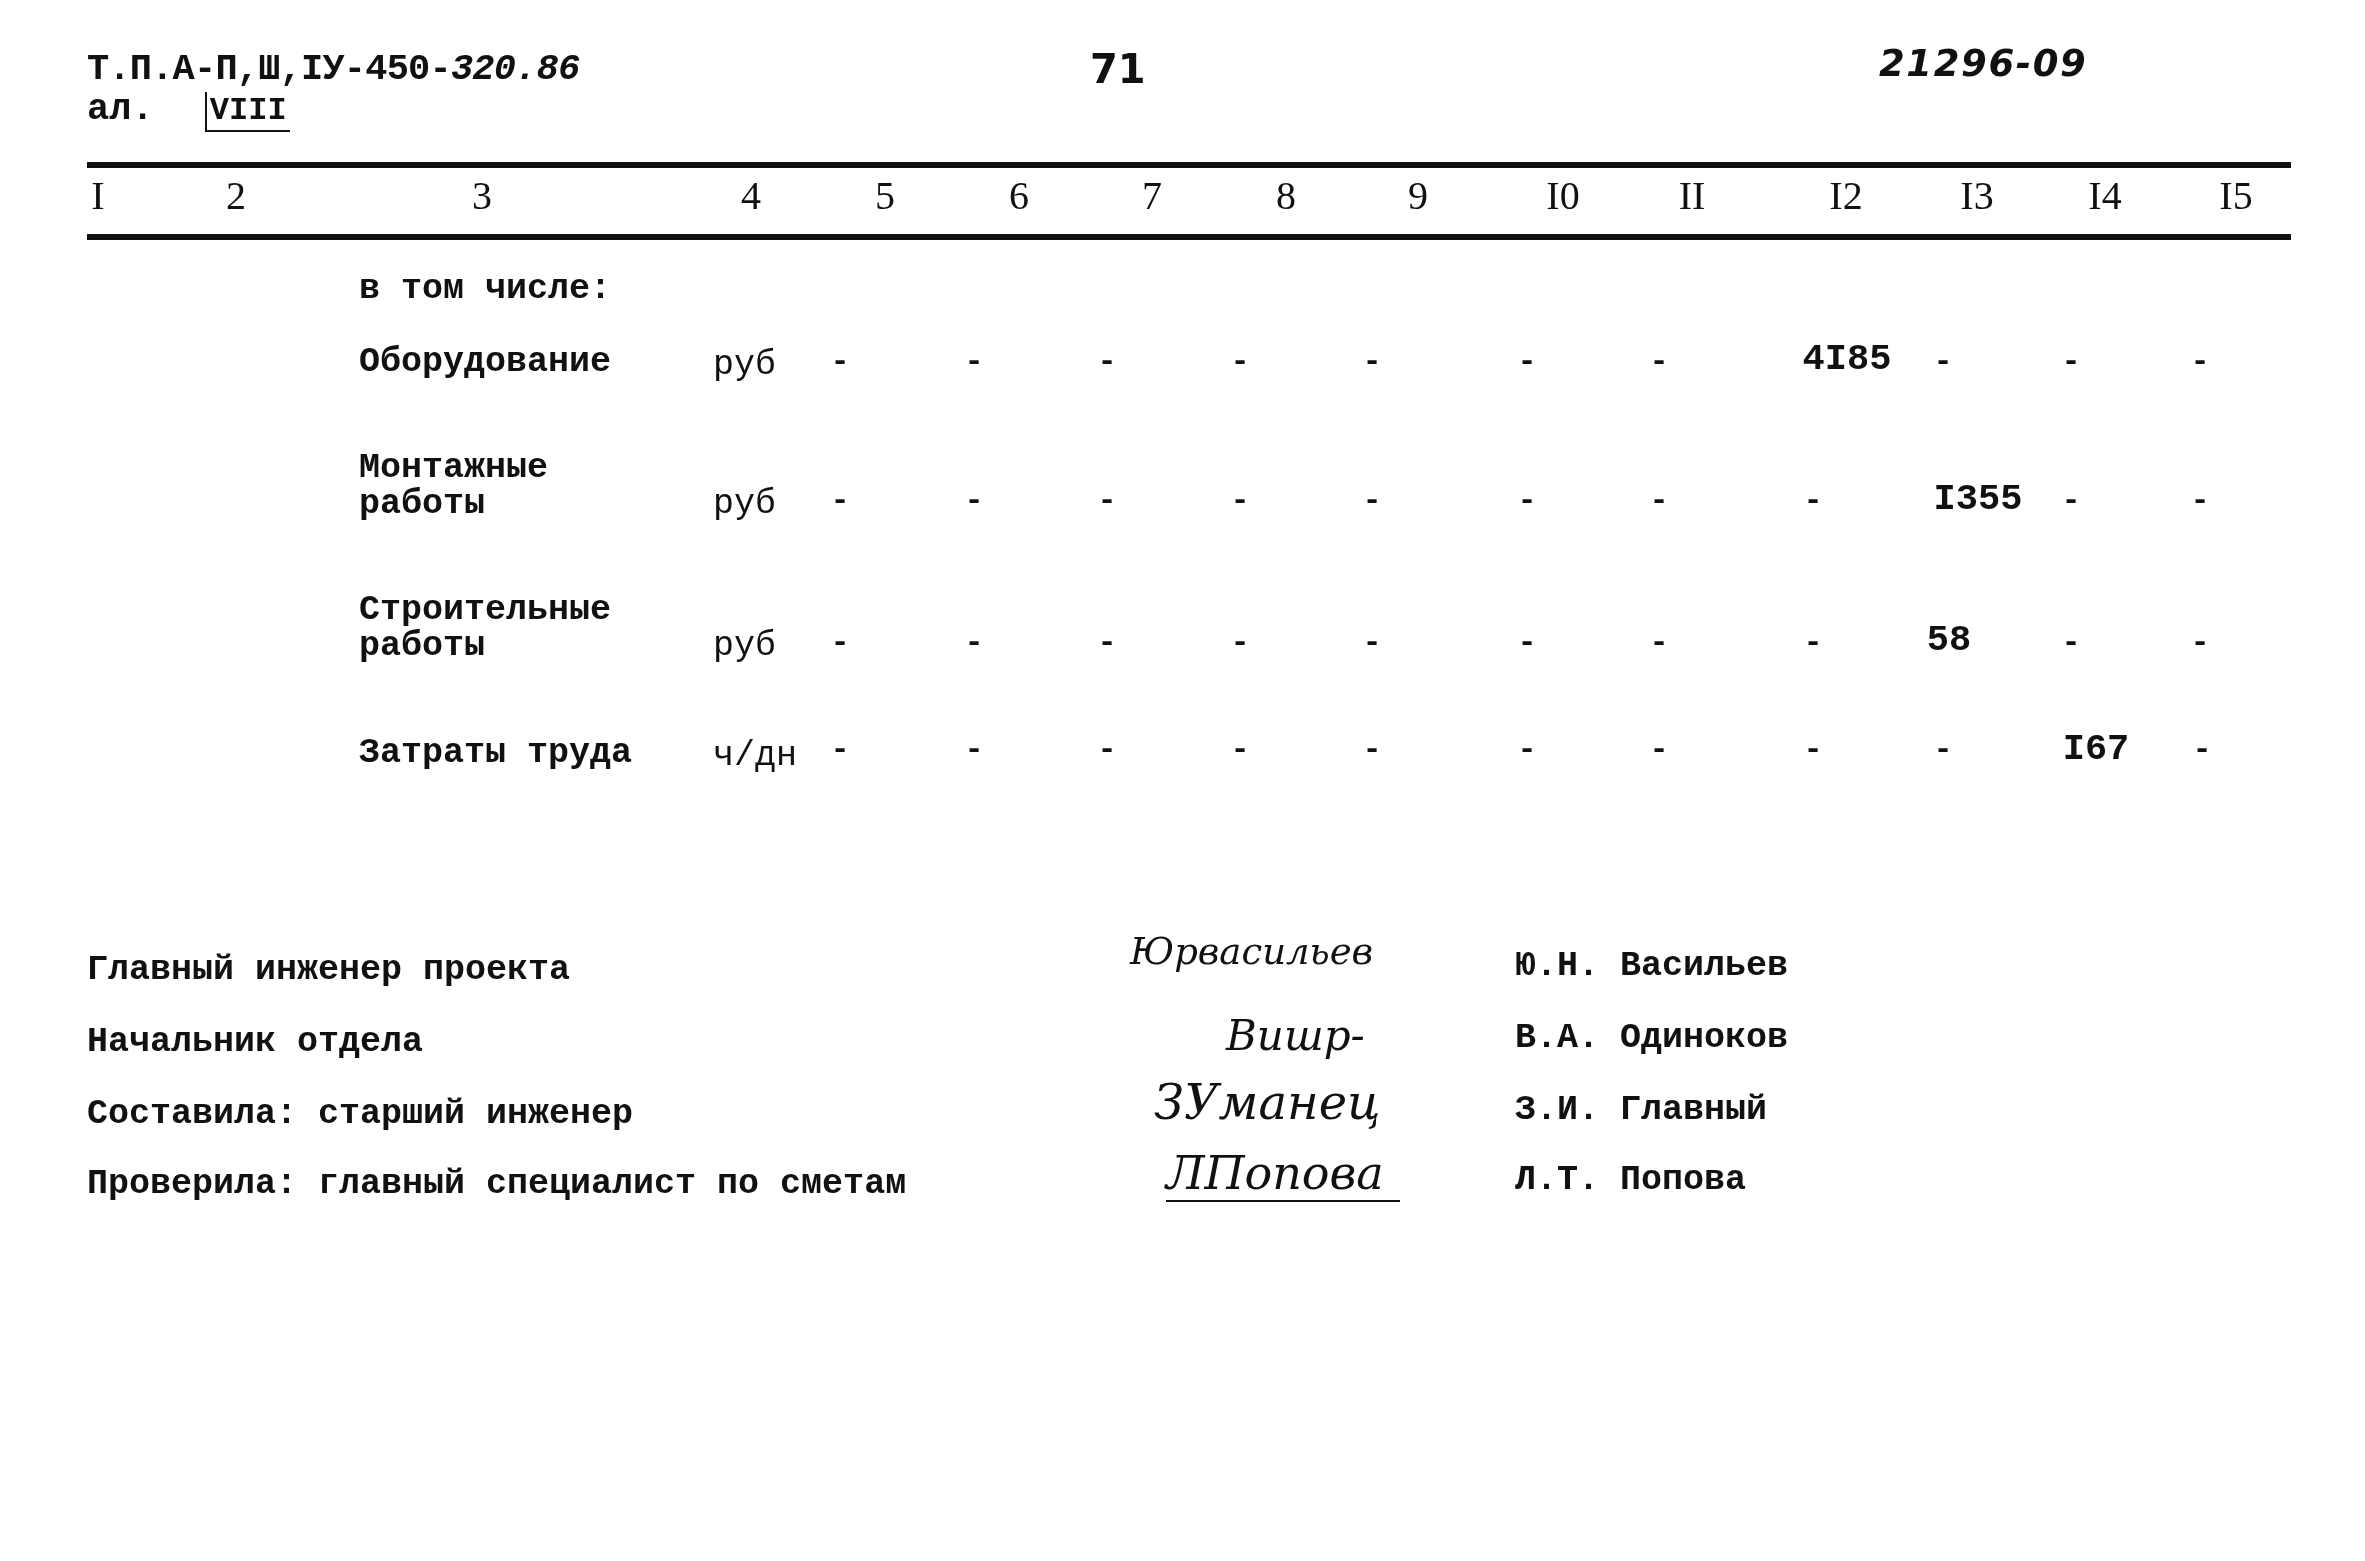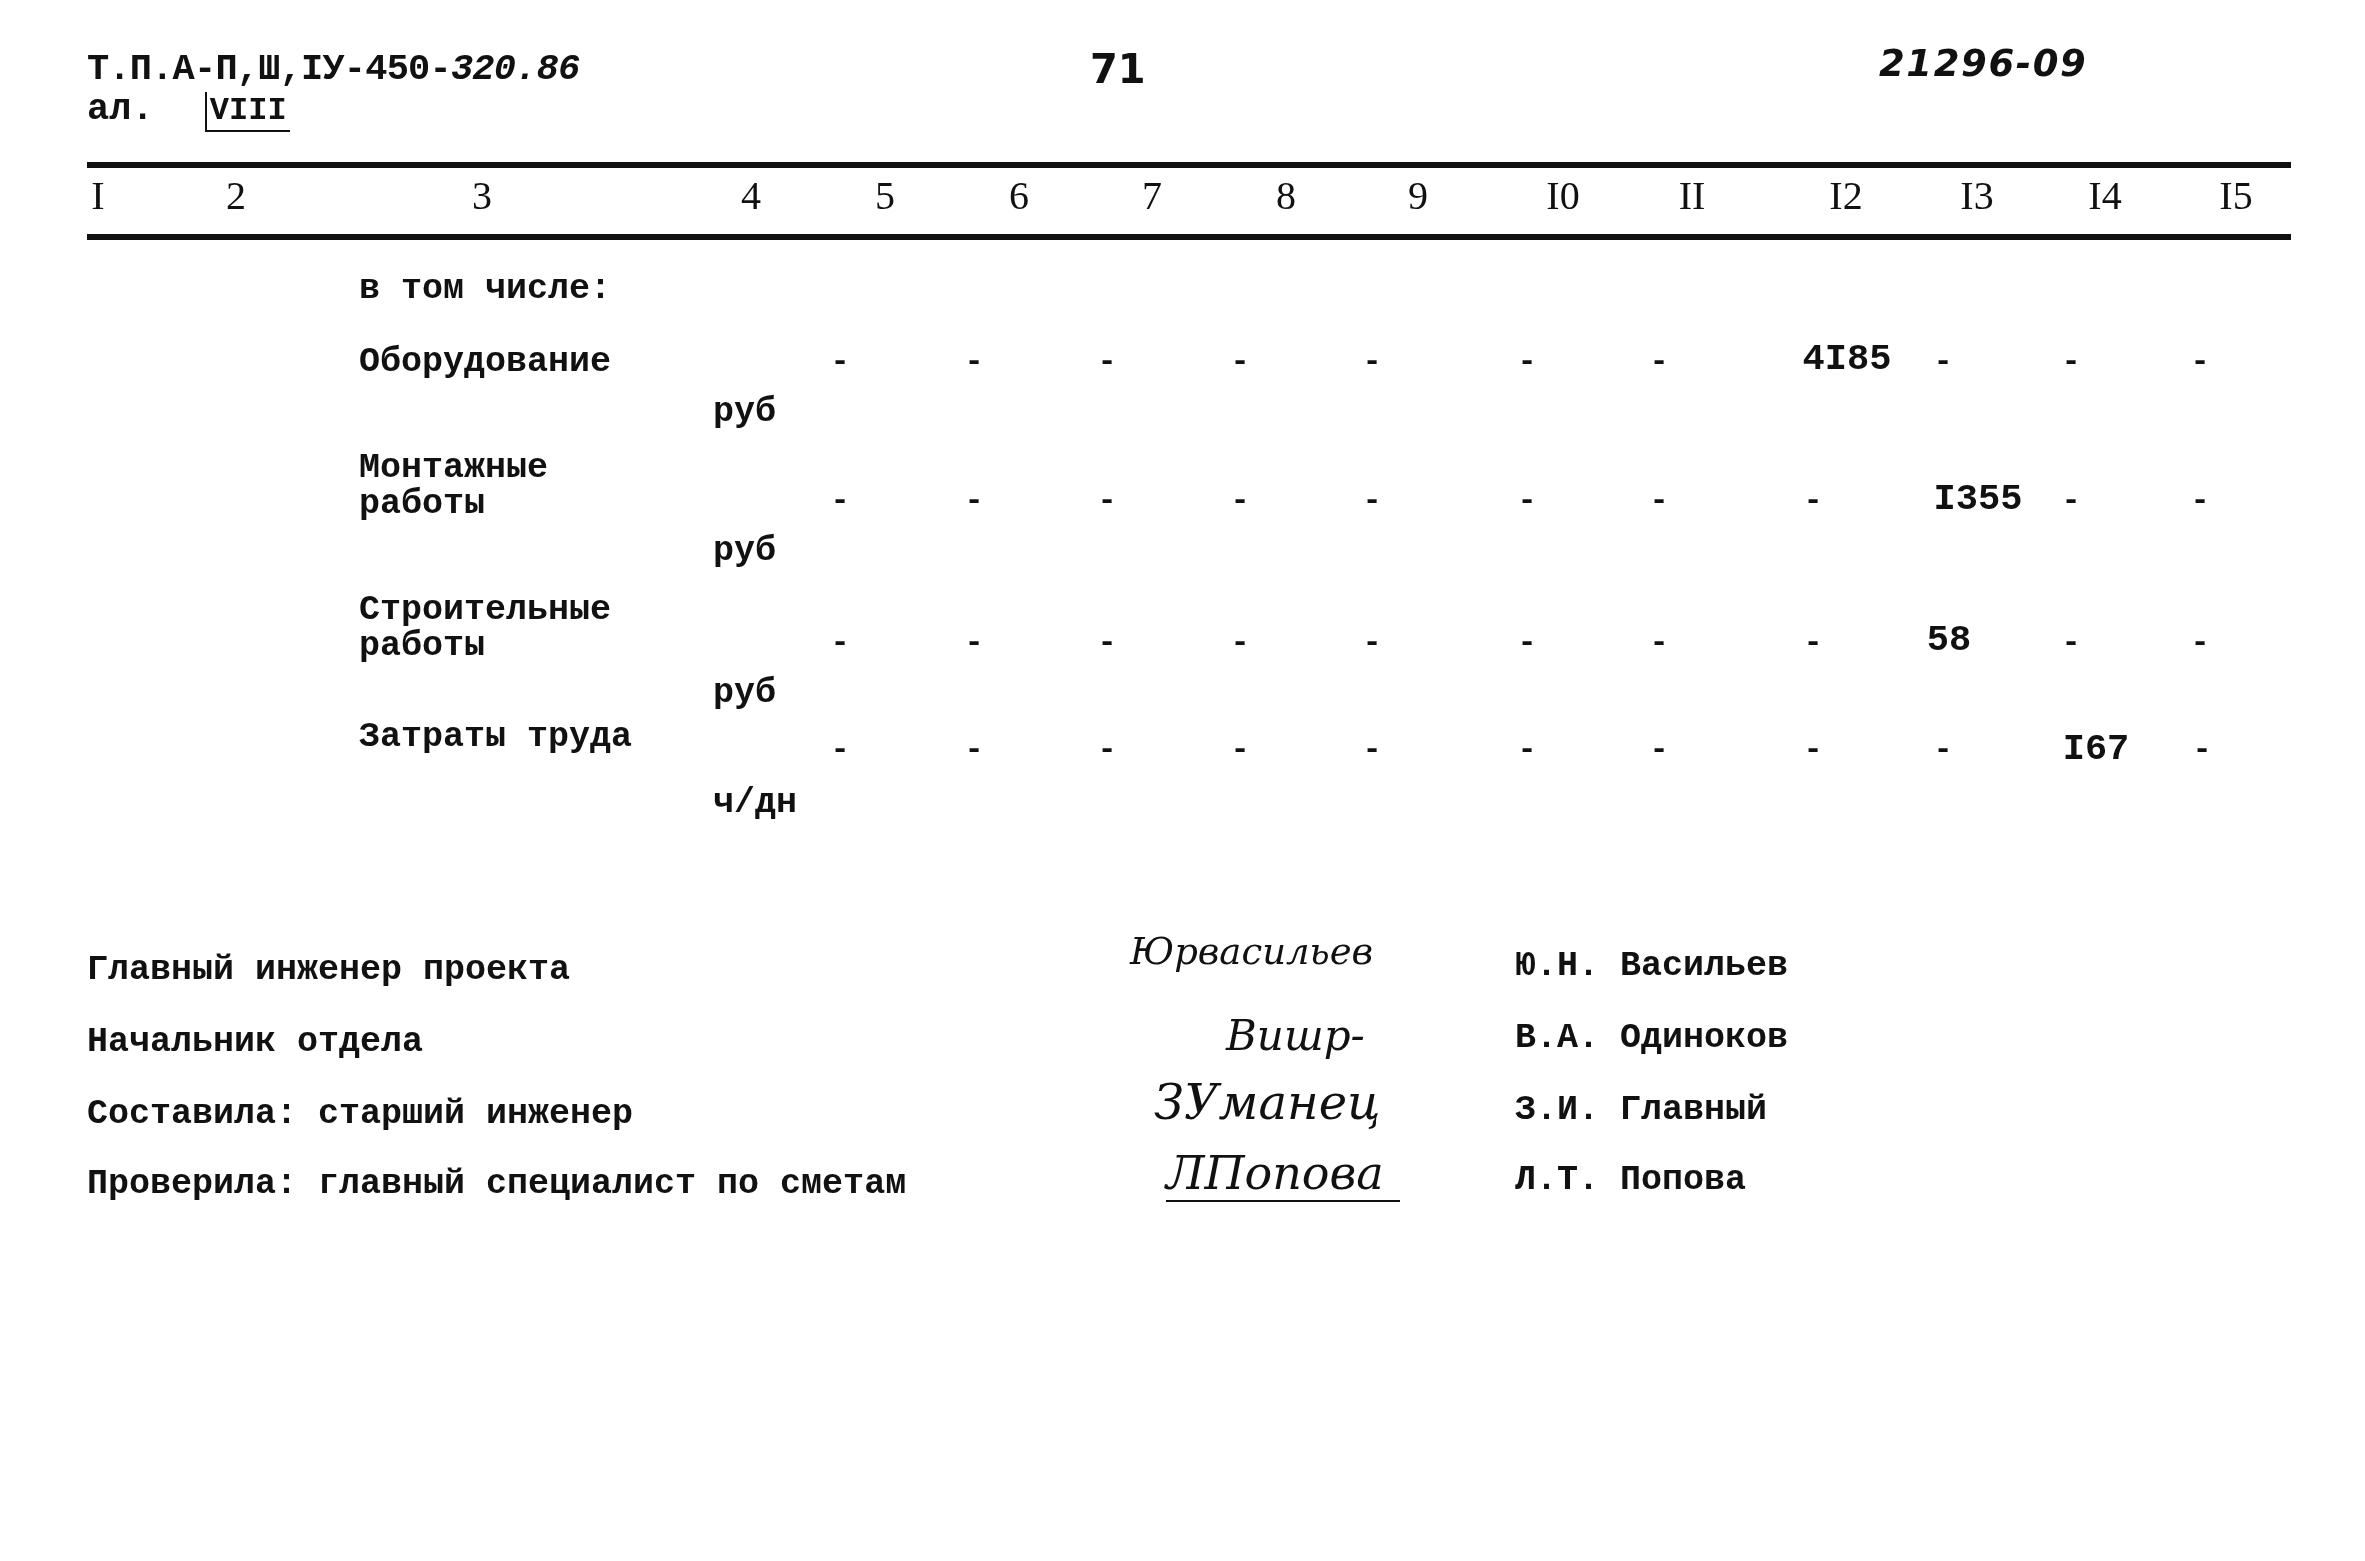--- a/index.html
+++ b/index.html
@@ -8,21 +8,21 @@
   .abs { position: absolute; white-space: nowrap; }
   .hdr-code { left: 87px; top: 50px; font-size: 37px; line-height: 38px; font-weight: bold; letter-spacing: -0.8px; }
   .hdr-code .hand { font-family: Liberation Mono, monospace; font-style: italic; }
   .hdr-sheet { left: 87px; top: 90px; font-size: 37px; line-height: 38px; font-weight: bold; }
   .hdr-sheet .box { display: inline-block; margin-left: 51px; border-bottom: 2.4px solid #111; border-left: 2.4px solid #111; padding: 0 3.2px; font-size: 32px; }
   .page-num { left: 1090px; top: 46px; font-size: 40px; font-family: "DejaVu Sans", sans-serif; font-weight: bold; }
   .doc-num { left: 1859px; top: 42px; font-size: 37px; font-family: "DejaVu Sans", sans-serif; font-style: italic; font-weight: bold; letter-spacing: 1.6px; margin-left: 20px; }
   .rule { position: absolute; left: 87px; width: 2204px; height: 5.6px; background: #111; }
   .colnum { position: absolute; top: 172px; font-size: 40px; line-height: 48px; transform: translateX(-50%); font-family: "Liberation Serif", serif; }
   .row-label { position: absolute; left: 359px; font-size: 35px; line-height: 35px; font-weight: bold; }
-  .unit { position: absolute; left: 713px; font-size: 35px; font-weight: bold; margin-top: 47px; }
+  .unit { position: absolute; left: 713px; font-size: 35px; font-weight: normal; }
   .cell { position: absolute; font-size: 37px; transform: translateX(-50%); font-weight: bold; }
   .cell.dash { font-size: 32px; }
   .sig-role { position: absolute; left: 87px; font-size: 35px; font-weight: bold; }
   .sig-hand { position: absolute; font-family: "DejaVu Serif", serif; font-style: italic; font-size: 42px; }
   .sig-name { position: absolute; left: 1515px; font-size: 35px; font-weight: bold; }
 </style>
 </head>
 <body>
 
 <div class="abs hdr-code"><span>Т.П.А-П,Ш,IУ-450-</span><span class="hand">320.86</span></div>
@@ -97,21 +97,21 @@
   <span class="cell dash" style="left:1372px;top:624px">-</span>
   <span class="cell dash" style="left:1527px;top:624px">-</span>
   <span class="cell dash" style="left:1659px;top:624px">-</span>
   <span class="cell dash" style="left:1813px;top:624px">-</span>
   <span class="cell" style="left:1949px;top:619px">58</span>
   <span class="cell dash" style="left:2071px;top:624px">-</span>
   <span class="cell dash" style="left:2200px;top:624px">-</span>
 </div>
 
 <div>
-  <div class="row-label" style="top:720px">Затраты труда</div>
+  <div class="row-label" style="top:736px">Затраты труда</div>
   <div class="unit" style="top:736px">ч/дн</div>
   <span class="cell dash" style="left:840px;top:731px">-</span>
   <span class="cell dash" style="left:974px;top:731px">-</span>
   <span class="cell dash" style="left:1107px;top:731px">-</span>
   <span class="cell dash" style="left:1240px;top:731px">-</span>
   <span class="cell dash" style="left:1372px;top:731px">-</span>
   <span class="cell dash" style="left:1527px;top:731px">-</span>
   <span class="cell dash" style="left:1659px;top:731px">-</span>
   <span class="cell dash" style="left:1813px;top:731px">-</span>
   <span class="cell dash" style="left:1943px;top:731px">-</span>

